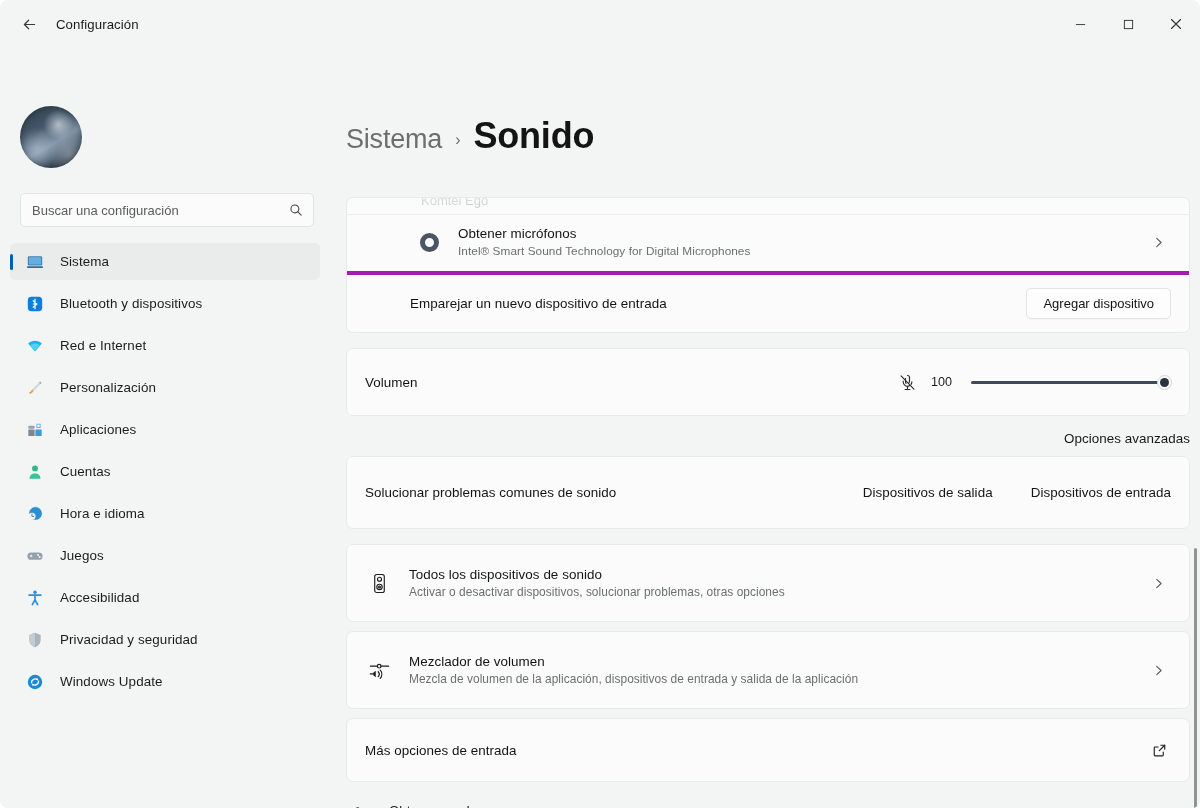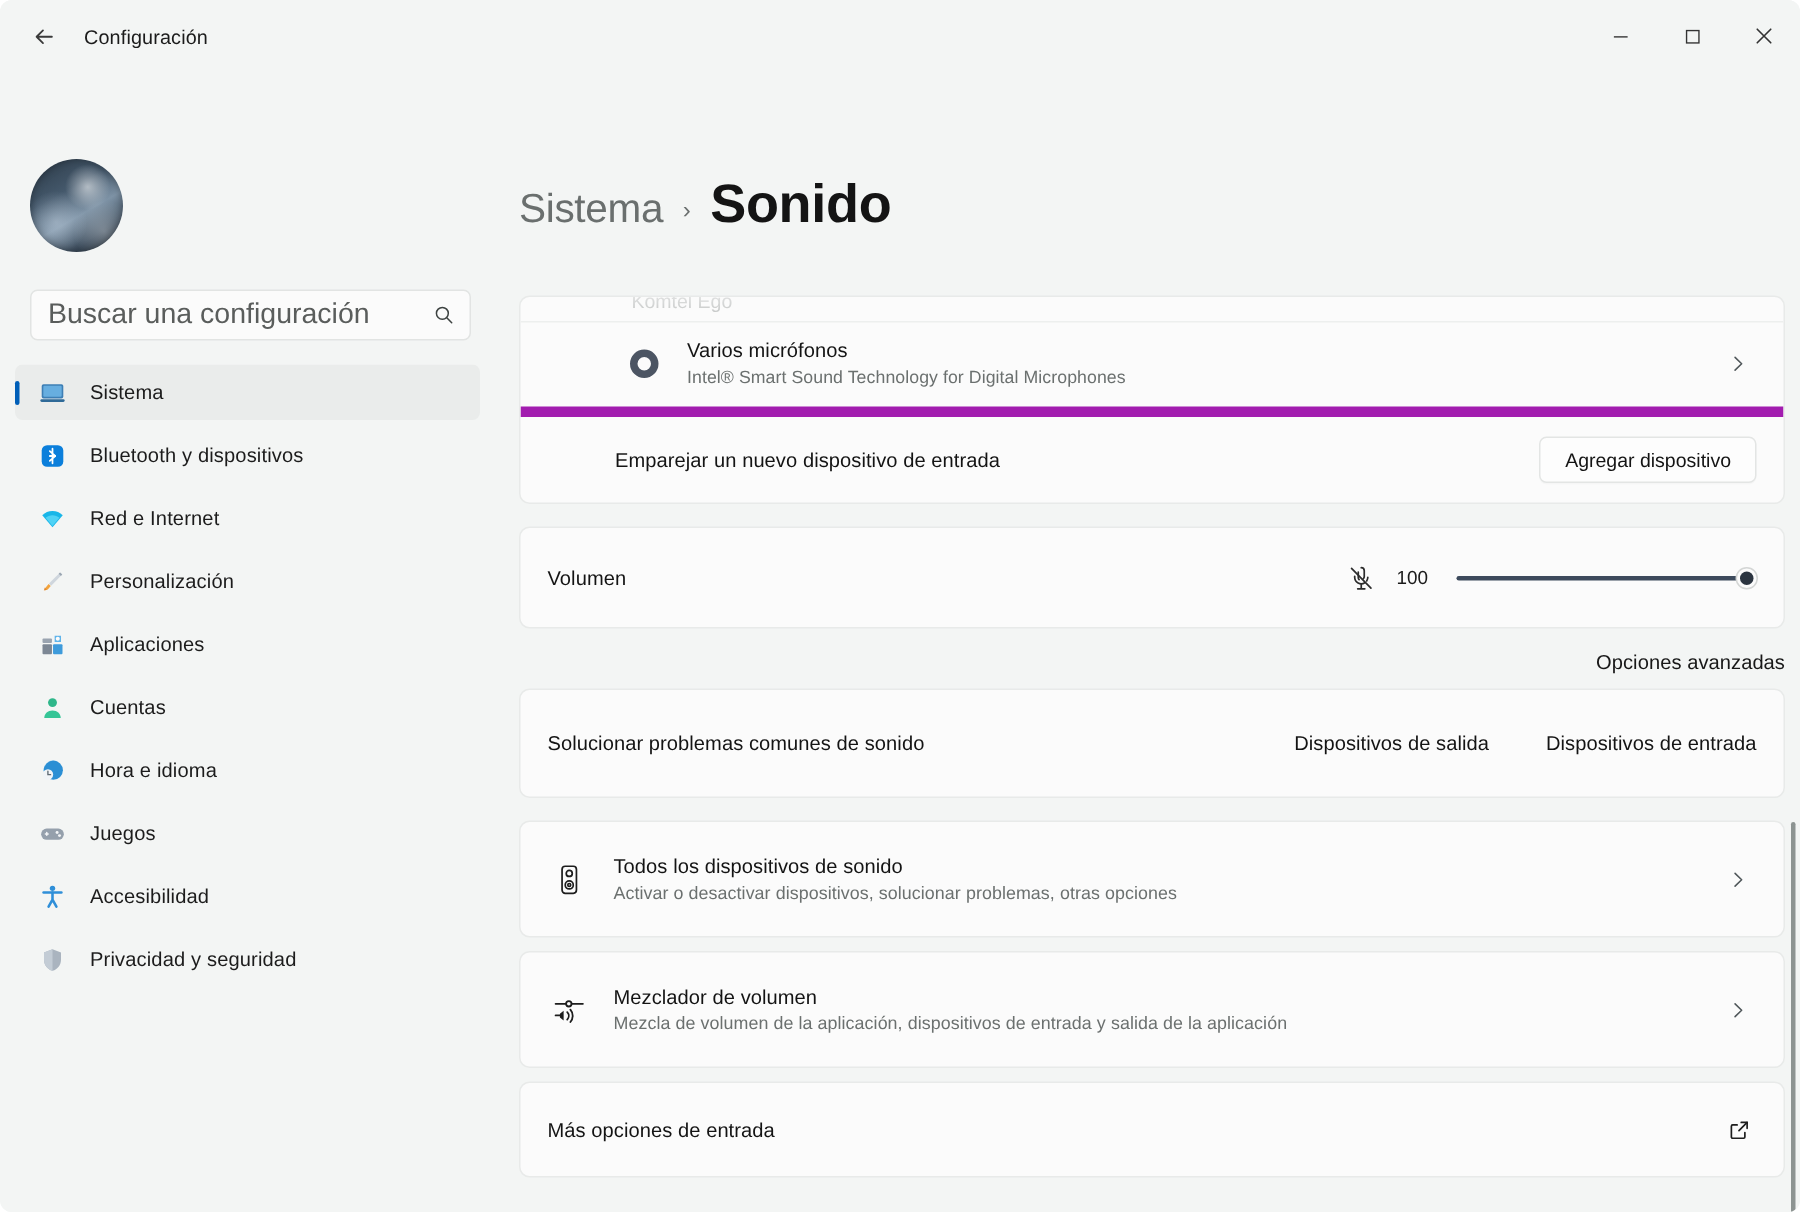--- a/index.html
+++ b/index.html
@@ -124,21 +124,21 @@
     border-radius: 5px;
     display: flex;
     align-items: center;
   }
   .search-box input {
     flex: 1;
     border: 0;
     outline: none;
     background: transparent;
     font-family: "Liberation Sans", sans-serif;
-    font-size: 19px;
+    font-size: 13px;
     color: #3b82f6;
     padding: 0 30px 0 11px;
   }
   .search-box input::placeholder { color: #5a5d5c; }
   .search-icon {
     position: absolute;
     right: 10px;
     color: #3d4241;
     display: flex;
   }
@@ -274,21 +274,21 @@
     display: flex;
     align-items: center;
     padding-right: 6px;
   }
   .chev svg { width: 13px; height: 13px; }
 
   .pair-row {
     display: flex;
     align-items: center;
     padding: 13px 18px 13px 0;
-    border-top: 7px solid #a21caf;
+    border-top: 4px solid #a21caf;
     min-height: 58px;
   }
   .pair-label {
     flex: 1;
     font-size: 13.4px;
     color: #141414;
     padding-left: 63px;
     letter-spacing: .05px;
   }
   .btn {
@@ -596,20 +596,31 @@
         <div class="nav-item">
           <span class="nav-ico">
             <svg viewBox="0 0 20 20">
               <path d="M10 2l6.3 2.5v5.3c0 4-2.6 7.1-6.3 8.2-3.7-1.1-6.3-4.2-6.3-8.2V4.5z" fill="#aab4bf"></path>
               <path d="M10 2v16c-3.7-1.1-6.3-4.2-6.3-8.2V4.5z" fill="#c3ccd5"></path>
             </svg>
           </span>
           <span class="nav-label">Privacidad y seguridad</span>
         </div>
 
+        <div class="nav-item">
+          <span class="nav-ico">
+            <svg viewBox="0 0 20 20">
+              <circle cx="10" cy="10" r="8" fill="#1a8ad4"></circle>
+              <path d="M14 9.2a4.2 4.2 0 01-6.8 3.3M6 10.8a4.2 4.2 0 016.8-3.3" fill="none" stroke="#fff" stroke-width="1.5" stroke-linecap="round"></path>
+              <path d="M12.6 5.4l.4 2.3-2.3.2z" fill="#fff"></path>
+              <path d="M7.4 14.6l-.4-2.3 2.3-.2z" fill="#fff"></path>
+            </svg>
+          </span>
+          <span class="nav-label">Windows Update</span>
+        </div>
 
       </div>
     </div>
 
     <div class="main">
 
       <div class="crumb">
         <span class="crumb-parent">Sistema</span>
         <span class="crumb-sep">›</span>
         <span class="crumb-current">Sonido</span>
@@ -618,21 +629,21 @@
       <div class="scroll-area">
 
         <div class="card-top">
           <div class="faded-row">
             <span class="faded-text">Komtel Ego</span>
           </div>
 
           <div class="device-row">
             <span class="radio-ring"></span>
             <div class="device-texts">
-              <div class="device-title">Varios micrófonos</div>
+              <div class="device-title">Obtener micrófonos</div>
               <div class="device-sub">Intel® Smart Sound Technology for Digital Microphones</div>
             </div>
             <span class="chev">
               <svg viewBox="0 0 16 16" fill="none" stroke="currentColor" stroke-width="1.3" stroke-linecap="round" stroke-linejoin="round">
                 <path d="M5.8 2.8l5.4 5.2-5.4 5.2"></path>
               </svg>
             </span>
           </div>
 
           <div class="pair-row">

